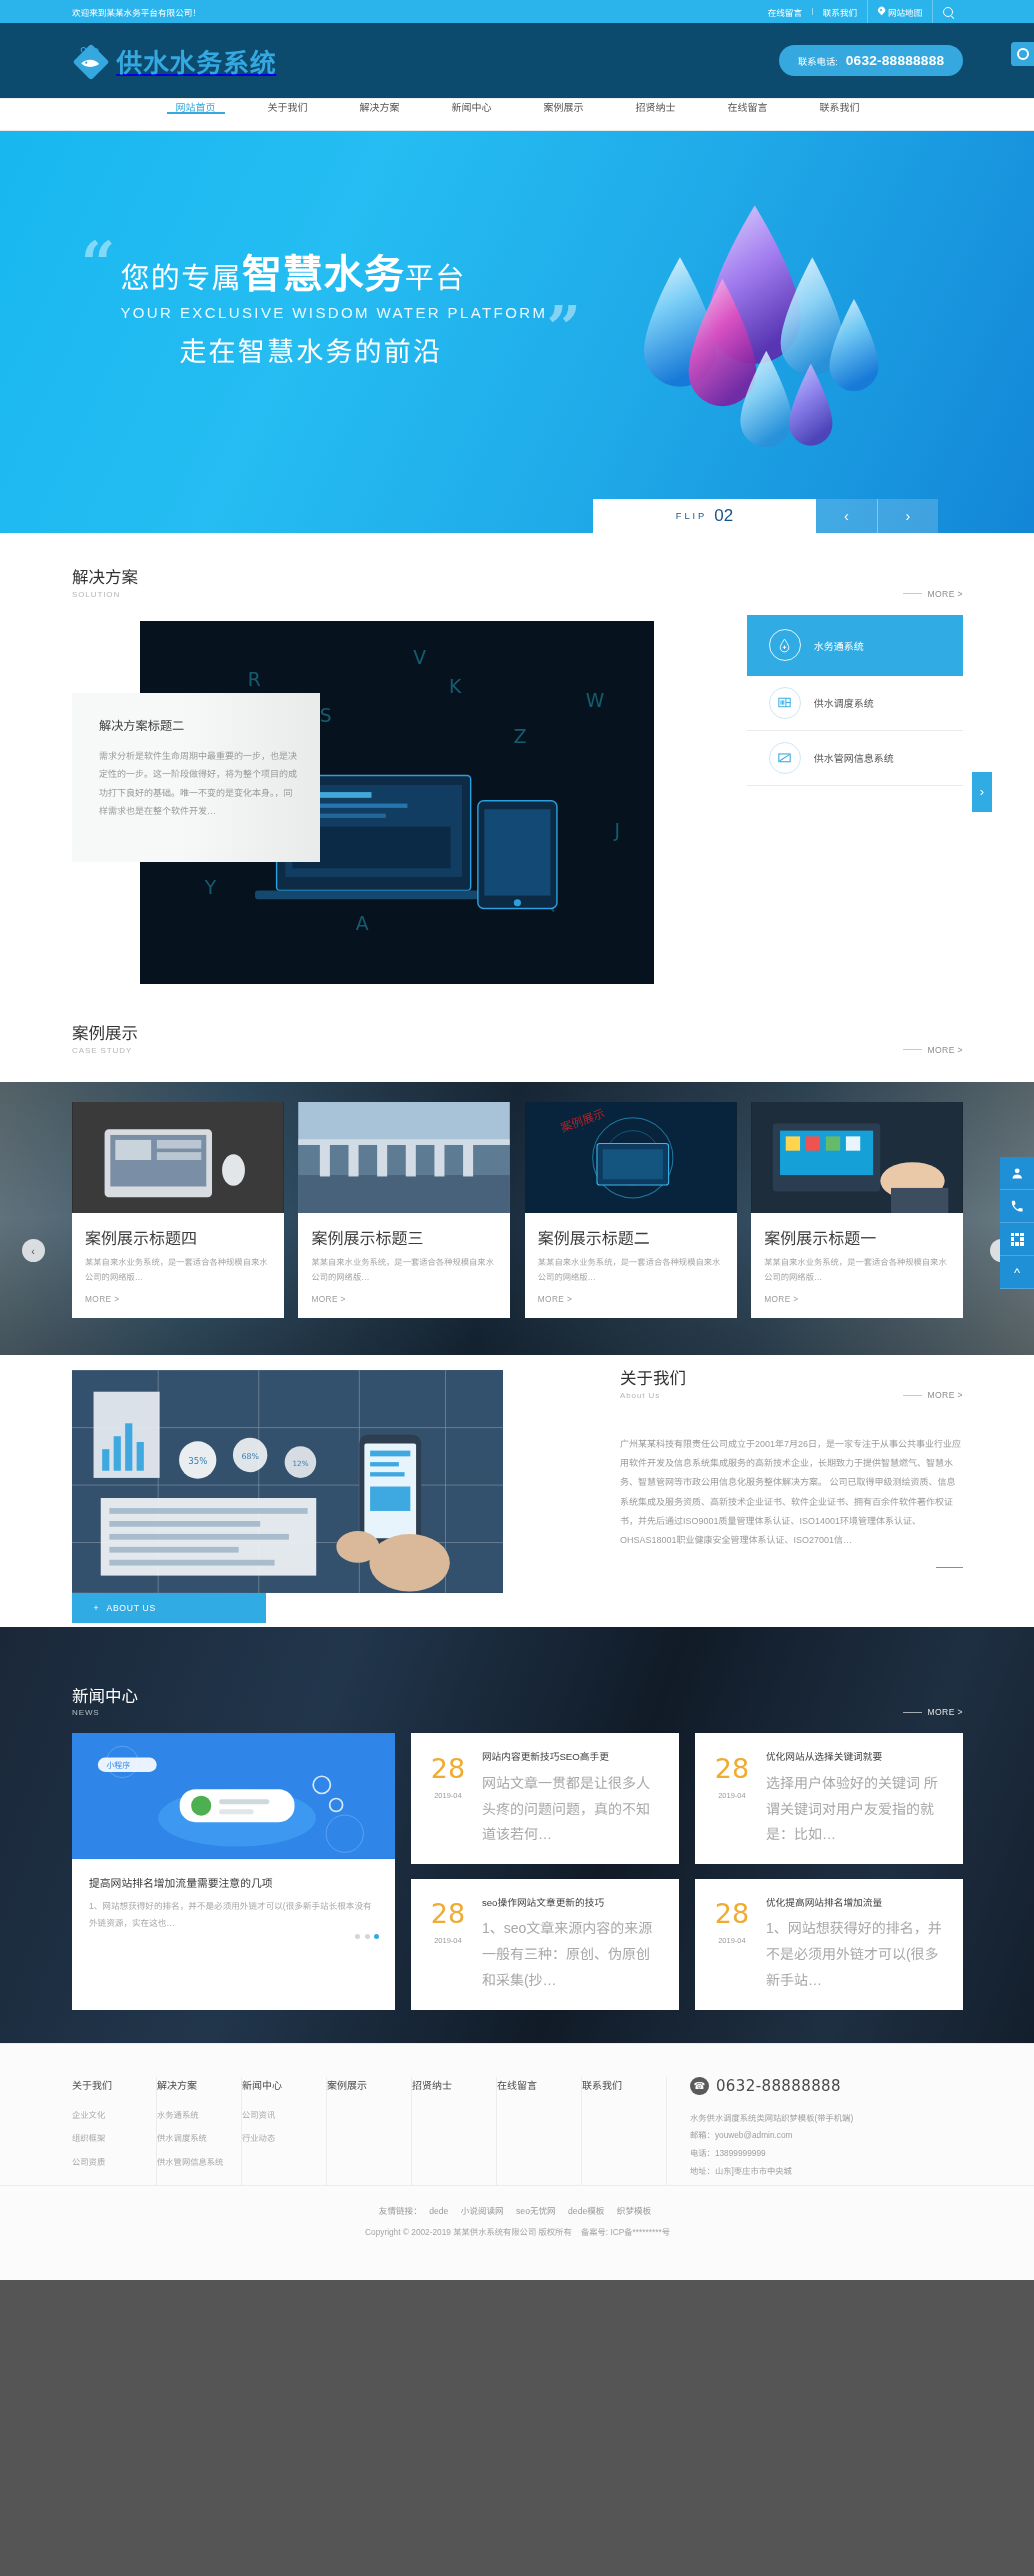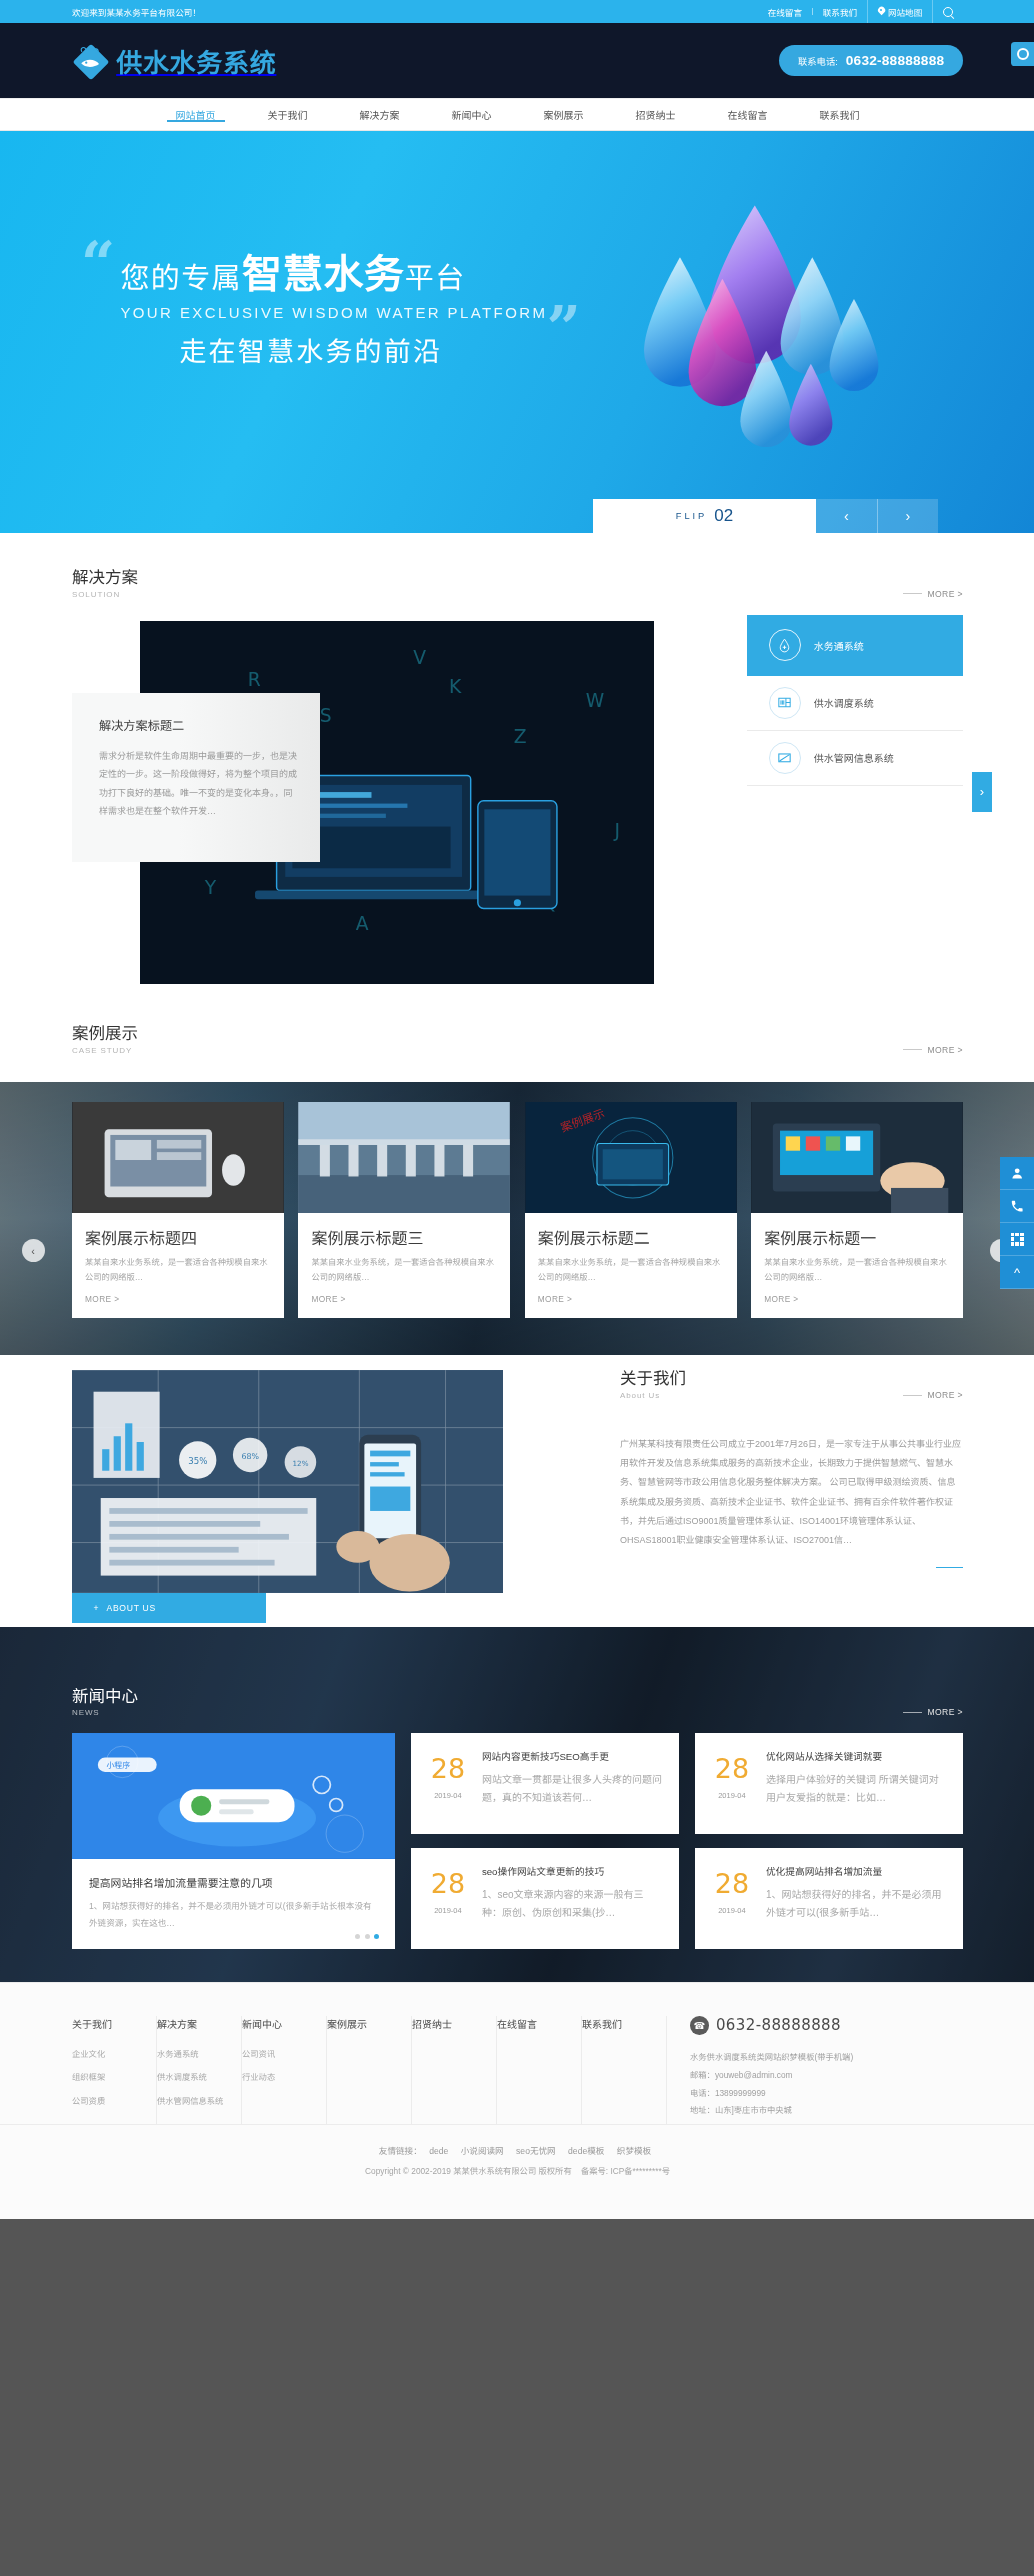--- a/index.html
+++ b/index.html
@@ -21,37 +21,37 @@
   .tb-div { width:0.7px; height:23px; background:rgba(255,255,255,.3); }
   .pin-icon { display:inline-block; width:6.5px; height:8.6px; margin-right:3.6px; position:relative; }
   .pin-icon::before { content:""; position:absolute; top:0; left:0; width:6.5px; height:6.5px;
     border-radius:50% 50% 50% 0; transform:rotate(-45deg); background:#fff; }
   .pin-icon::after { content:""; position:absolute; top:1.8px; left:2px; width:2.4px; height:2.4px;
     border-radius:50%; background:#2bb3ec; }
   .search-ico { width:10px; height:10px; border:1.4px solid #fff; border-radius:50%; position:relative; }
   .search-ico::after { content:""; position:absolute; width:1.4px; height:4.3px; background:#fff;
     right:-1.4px; bottom:-3.6px; transform:rotate(-45deg); }
   
-  .header { height:75px; background:#0f172a; display:flex; align-items:center; padding:0 72px; position:relative; }
+  .header { height:75px; background:#0c4a6e; display:flex; align-items:center; padding:0 72px; position:relative; }
   .logo { display:flex; align-items:center; gap:7.2px; }
   .logo-mark { width:37px; height:37px; position:relative; }
   .logo-diamond { width:26px; height:26px; background:#35a8e0; transform:rotate(45deg);
     position:absolute; left:5.7px; top:6.5px; border-radius:2.9px; }
   .logo-fishwrap { position:absolute; inset:0; }
   .logo-text { font-size:26px; font-weight:bold; color:#35a8e0; letter-spacing:0.7px;
     font-family:"DejaVu Sans",sans-serif; }
   .phone-pill { margin-left:auto; background:#35a8e0; color:#fff; border-radius:16px;
     padding:8px 18.7px; font-size:9.3px; display:flex; align-items:baseline; gap:8px; }
   .phone-pill .num { font-size:13.7px; font-weight:bold; letter-spacing:0.2px; }
   .corner-gear { position:absolute; right:0; top:18.7px; width:24.4px; height:24.4px; background:#35a8e0;
     border-radius:3.6px 0 0 3.6px; display:flex; align-items:center; justify-content:center; }
   .gear-g { width:12.2px; height:12.2px; border:2.2px solid #fff; border-radius:50%; position:relative; }
   
   .nav { height:33px; border-top:0.7px solid #eee; border-bottom:0.7px solid #e8e8e8;
-         display:flex; justify-content:center; align-items:center; background:#fff; }
+         display:flex; justify-content:center; align-items:flex-start; background:#fff; }
   .nav a { display:flex; align-items:center; padding:0 26px; color:#555; text-decoration:none;
            font-size:10px; position:relative; }
   .nav a.active { color:#35a8e0; }
   .nav a.active::after { content:""; position:absolute; left:17px; right:17px; bottom:0;
     height:2.2px; background:#35a8e0; }
   
   .hero { height:402px; position:relative; overflow:hidden;
     background:linear-gradient(115deg,#18b7f0 0%,#25bdf2 32%,#1fa9e8 62%,#1386d6 100%); }
   .hero-dots { position:absolute; inset:0; opacity:.18;
     background-image:radial-gradient(rgba(255,255,255,.55) 0.7px, transparent 0.7px);
@@ -153,21 +153,21 @@
   .news-feature p { font-size:8.6px; line-height:1.95; color:#a8a8a8; }
   .fdots { position:absolute; right:16px; bottom:10px; display:flex; gap:4.3px; }
   .fdots i { width:5px; height:5px; border-radius:50%; background:#d5d5d5; display:block; }
   .fdots i.on { background:#31abe3; }
   .news-cells { flex:1; display:grid; grid-template-columns:1fr 1fr; gap:14.4px 16px; }
   .news-cell { background:#fff; padding:16px 17px 16px 14.4px; display:flex; gap:11.5px; }
   .nc-date { width:45px; flex:none; text-align:center; padding-top:5.7px; }
   .nc-date .d { font-size:27px; color:#f0ab32; line-height:1; font-family:"DejaVu Sans",sans-serif; }
   .nc-date .m { font-size:7.5px; color:#9a9a9a; margin-top:8.6px; }
   .nc-txt h5 { font-size:9.7px; font-weight:normal; color:#3d3d3d; margin-bottom:7.2px; }
-  .nc-txt p { font-size:10px; line-height:1.85; color:#a8a8a8; }
+  .nc-txt p { font-size:14px; line-height:1.85; color:#a8a8a8; }
   
   .footer { background:#fbfbfb; border-top:0.7px solid #ececec; padding:33px 0 21.6px; }
   .foot-cols { display:flex; }
   .foot-col { width:85px; padding-right:10px; border-right:0.7px solid #ececec; min-height:108px; }
   .foot-col h5 { font-size:10px; font-weight:normal; color:#4a4a4a; margin-bottom:16px; }
   .foot-col a { display:block; font-size:8.3px; color:#a8a8a8; text-decoration:none; margin-bottom:11.5px; }
   .foot-contact { padding-left:23px; flex:1; }
   .fc-phone { display:flex; align-items:center; gap:7.2px; margin-bottom:14.4px; }
   .fc-circ { width:18.7px; height:18.7px; border-radius:50%; background:#5a5a5a; display:flex;
     align-items:center; justify-content:center; color:#fff; font-size:9.3px; }

